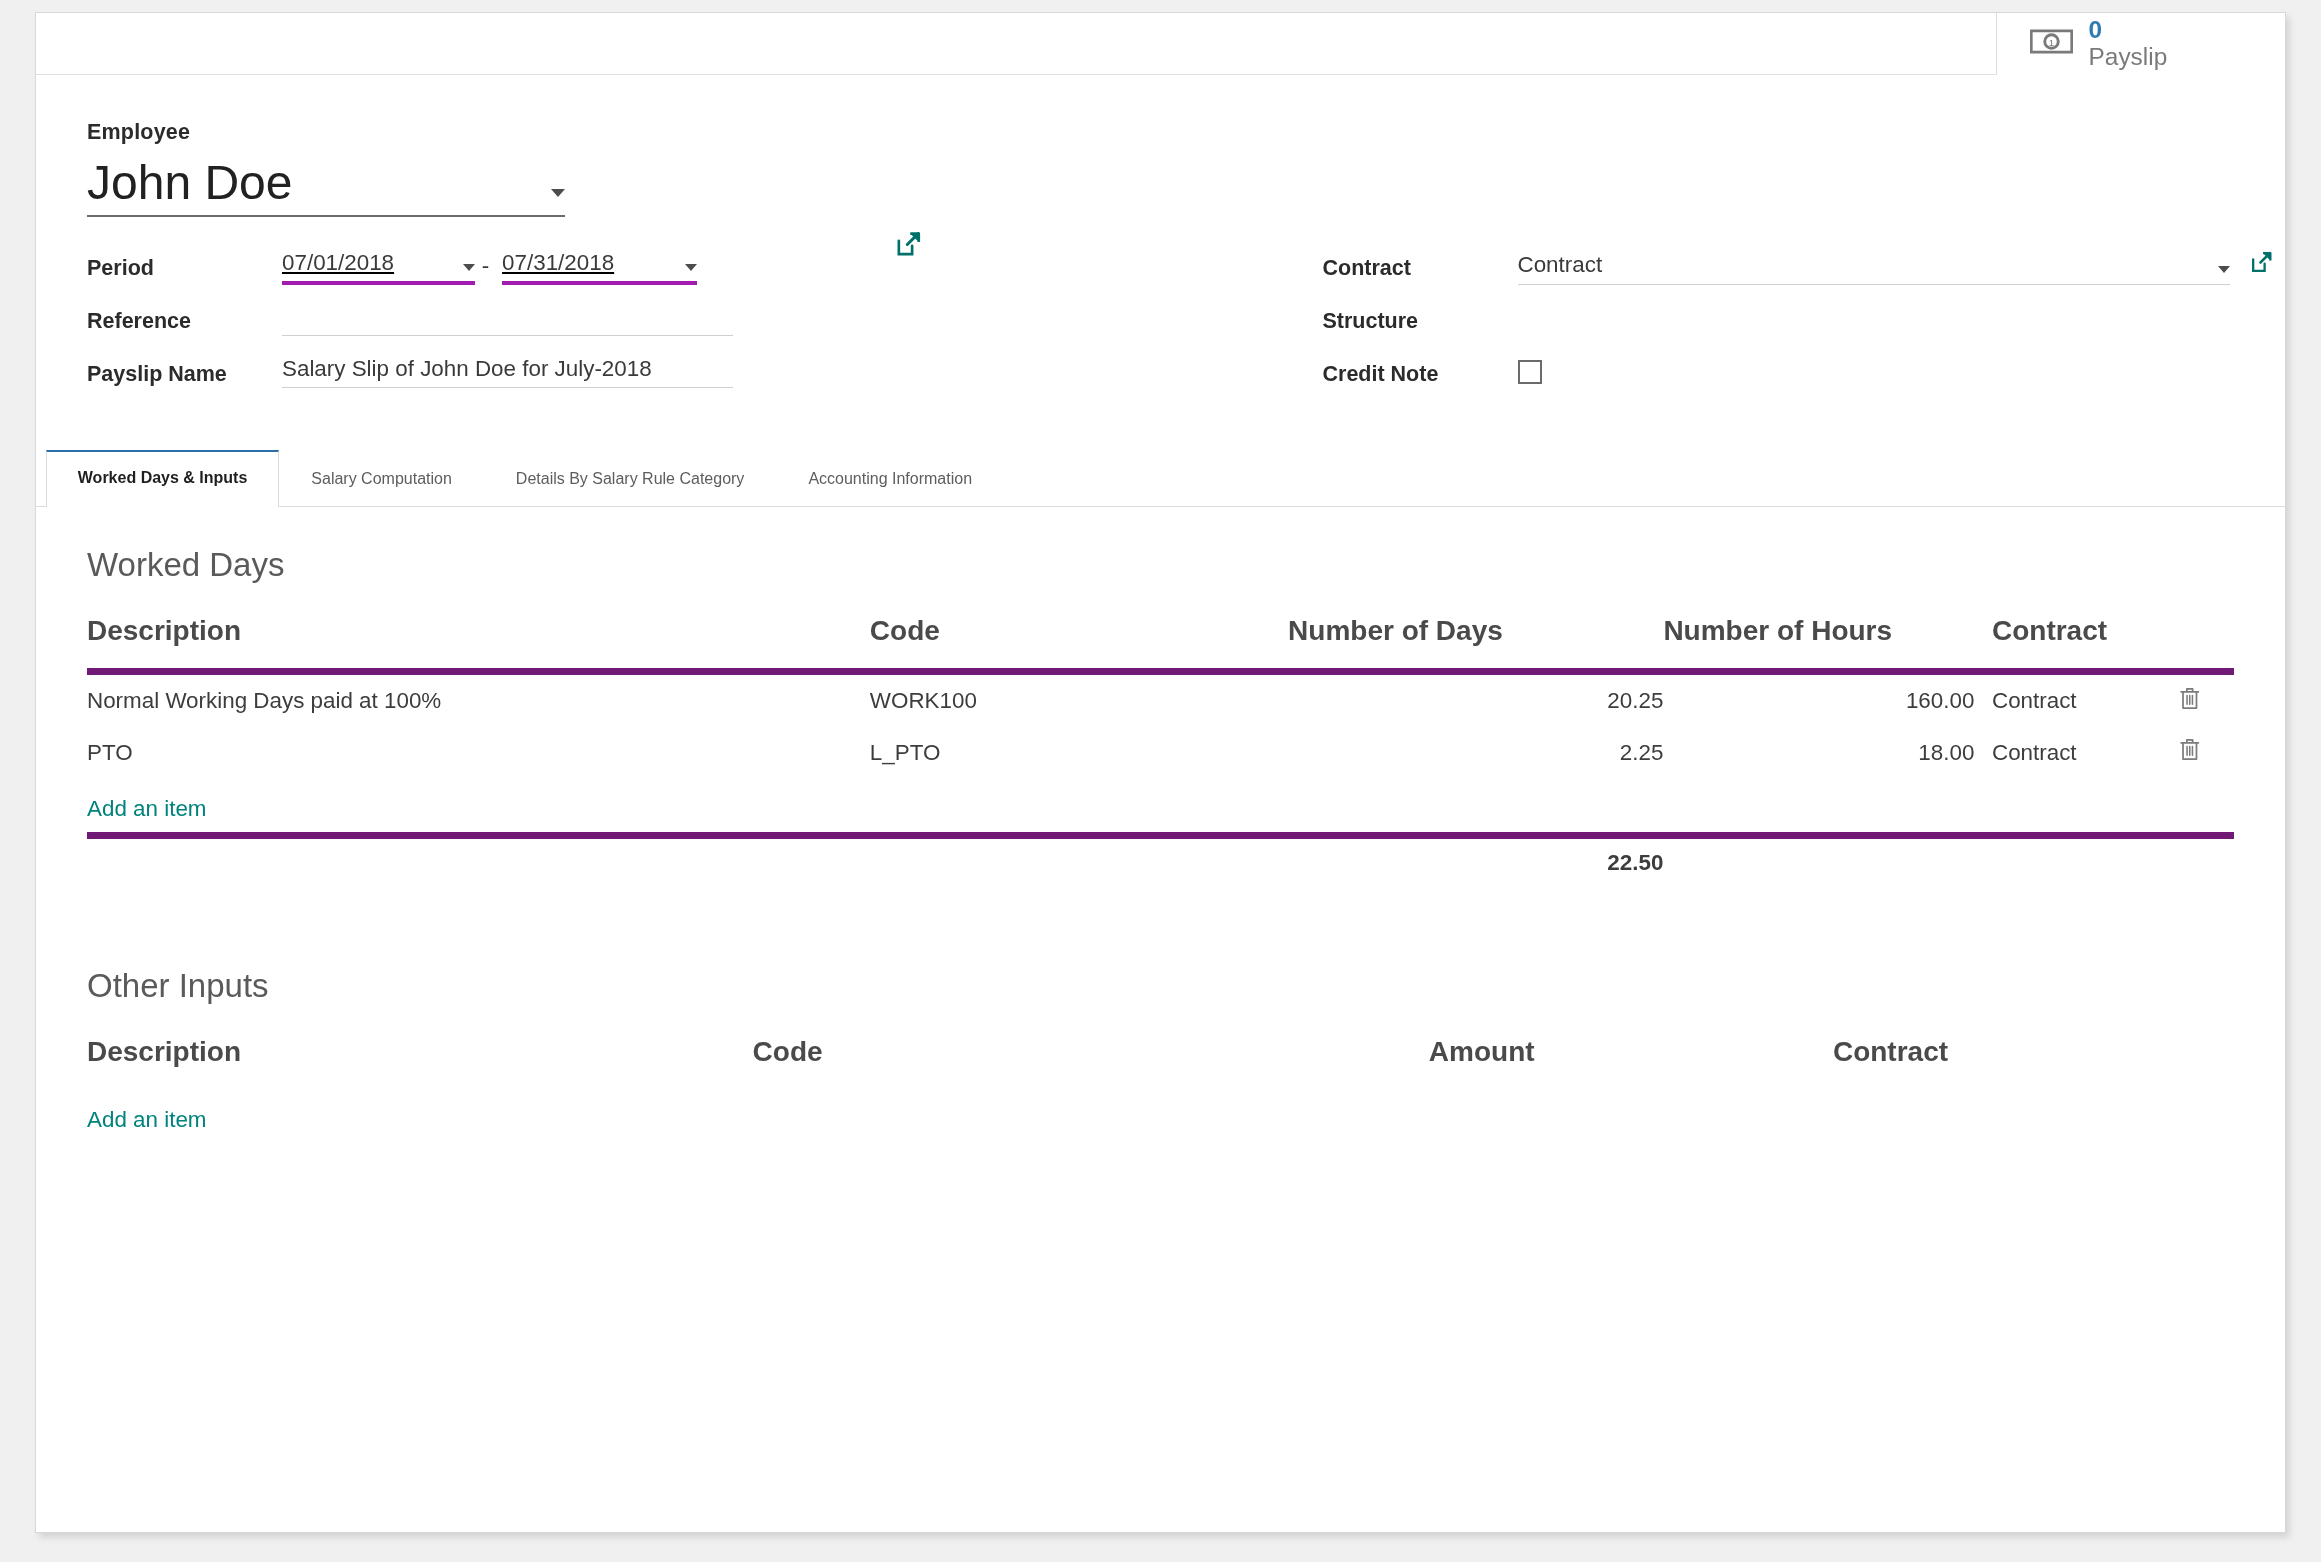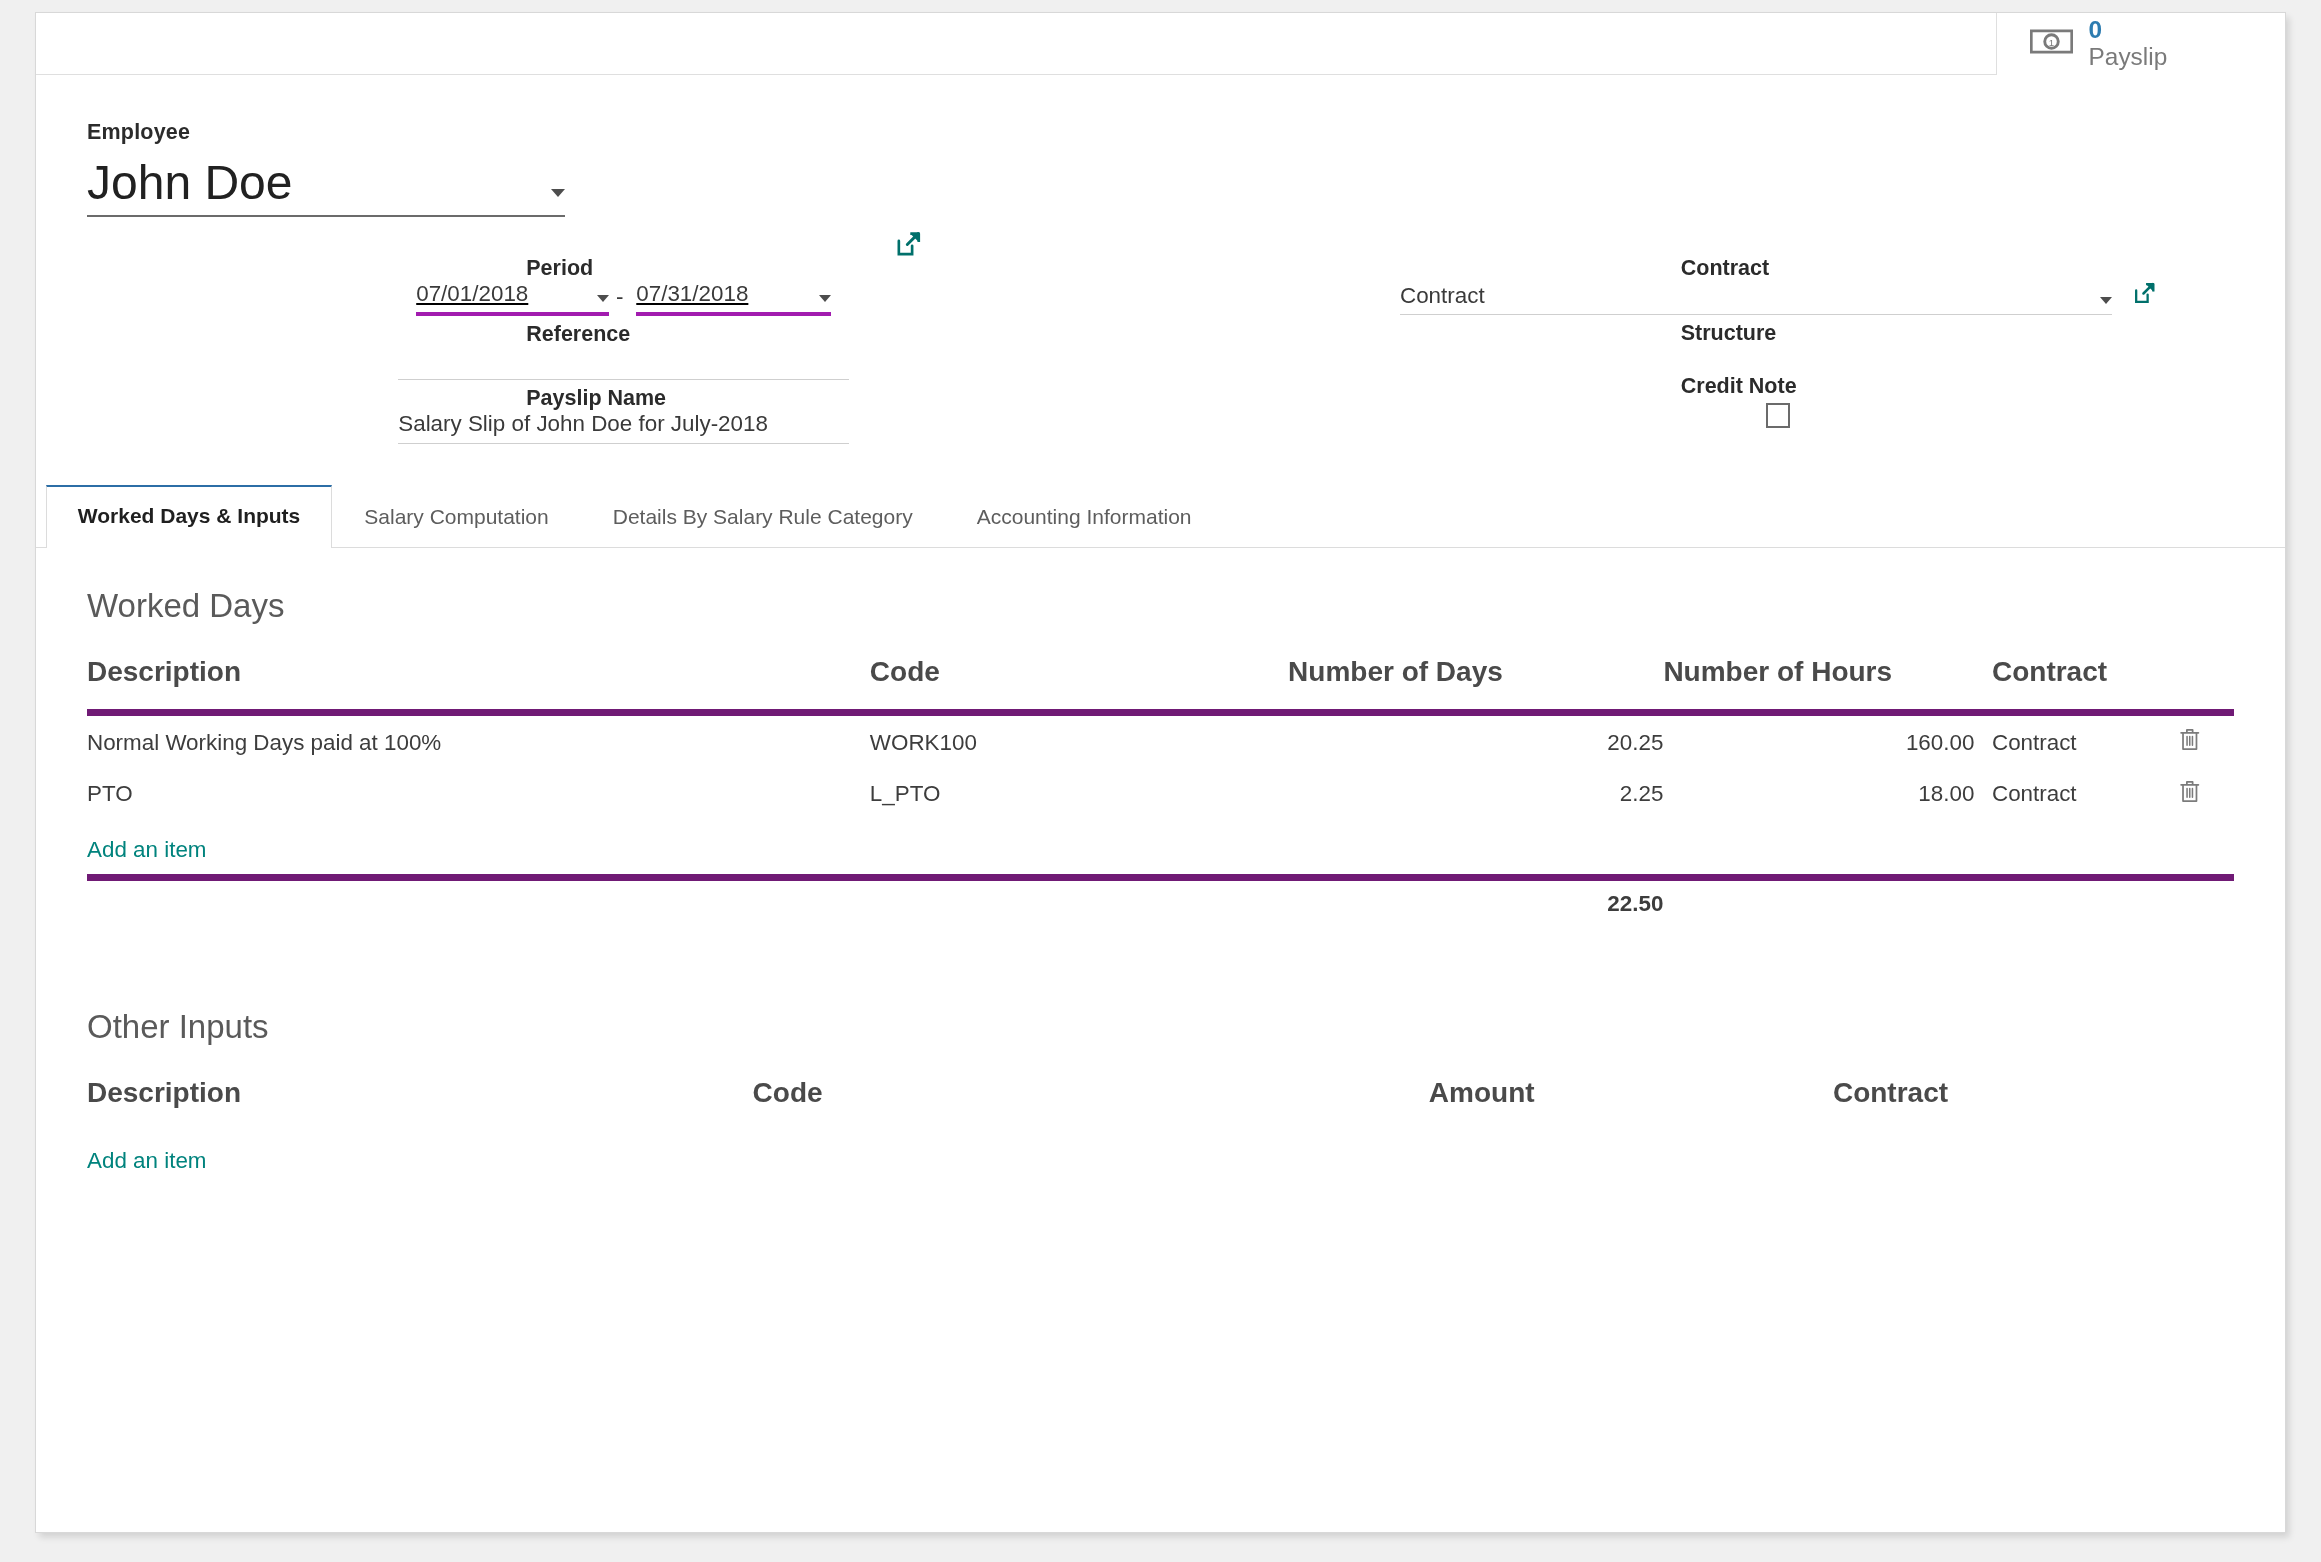--- a/index.html
+++ b/index.html
@@ -80,21 +80,21 @@
     margin-bottom: 11.7px;
     cursor: pointer;
     flex: 0 0 auto;
   }
 
   
   .cols { display: flex; gap: 0; }
   .col { width: 50%; }
   .col.right { padding-left: 162px; }
 
-  .frow { display: flex; align-items: center; min-height: 53px; margin-bottom: 0; flex-direction: column; }
+  .frow { display: flex; align-items: flex-start; min-height: 53px; margin-bottom: 0; }
   .flabel {
     font-size: 21.5px;
     font-weight: 700;
     color: #2b2b2b;
     padding-top: 5.9px;
     flex: 0 0 auto;
   }
   .col.left .flabel { width: 195px; }
   .col.right .flabel { width: 195px; }
 
@@ -144,21 +144,21 @@
   }
 
   
   .tabs {
     display: flex;
     margin-top: 41px;
     border-bottom: 1px solid #dcdcdc;
     padding-left: 9.8px;
   }
   .tab {
-    font-size: 21px;
+    font-size: 16px;
     color: #5d5d5d;
     padding: 19.5px 31px 18.5px 31px;
     cursor: pointer;
     border: 1px solid transparent;
     border-bottom: none;
     margin-bottom: -1px;
     background: transparent;
   }
   .tab.active {
     color: #1f1f1f;

